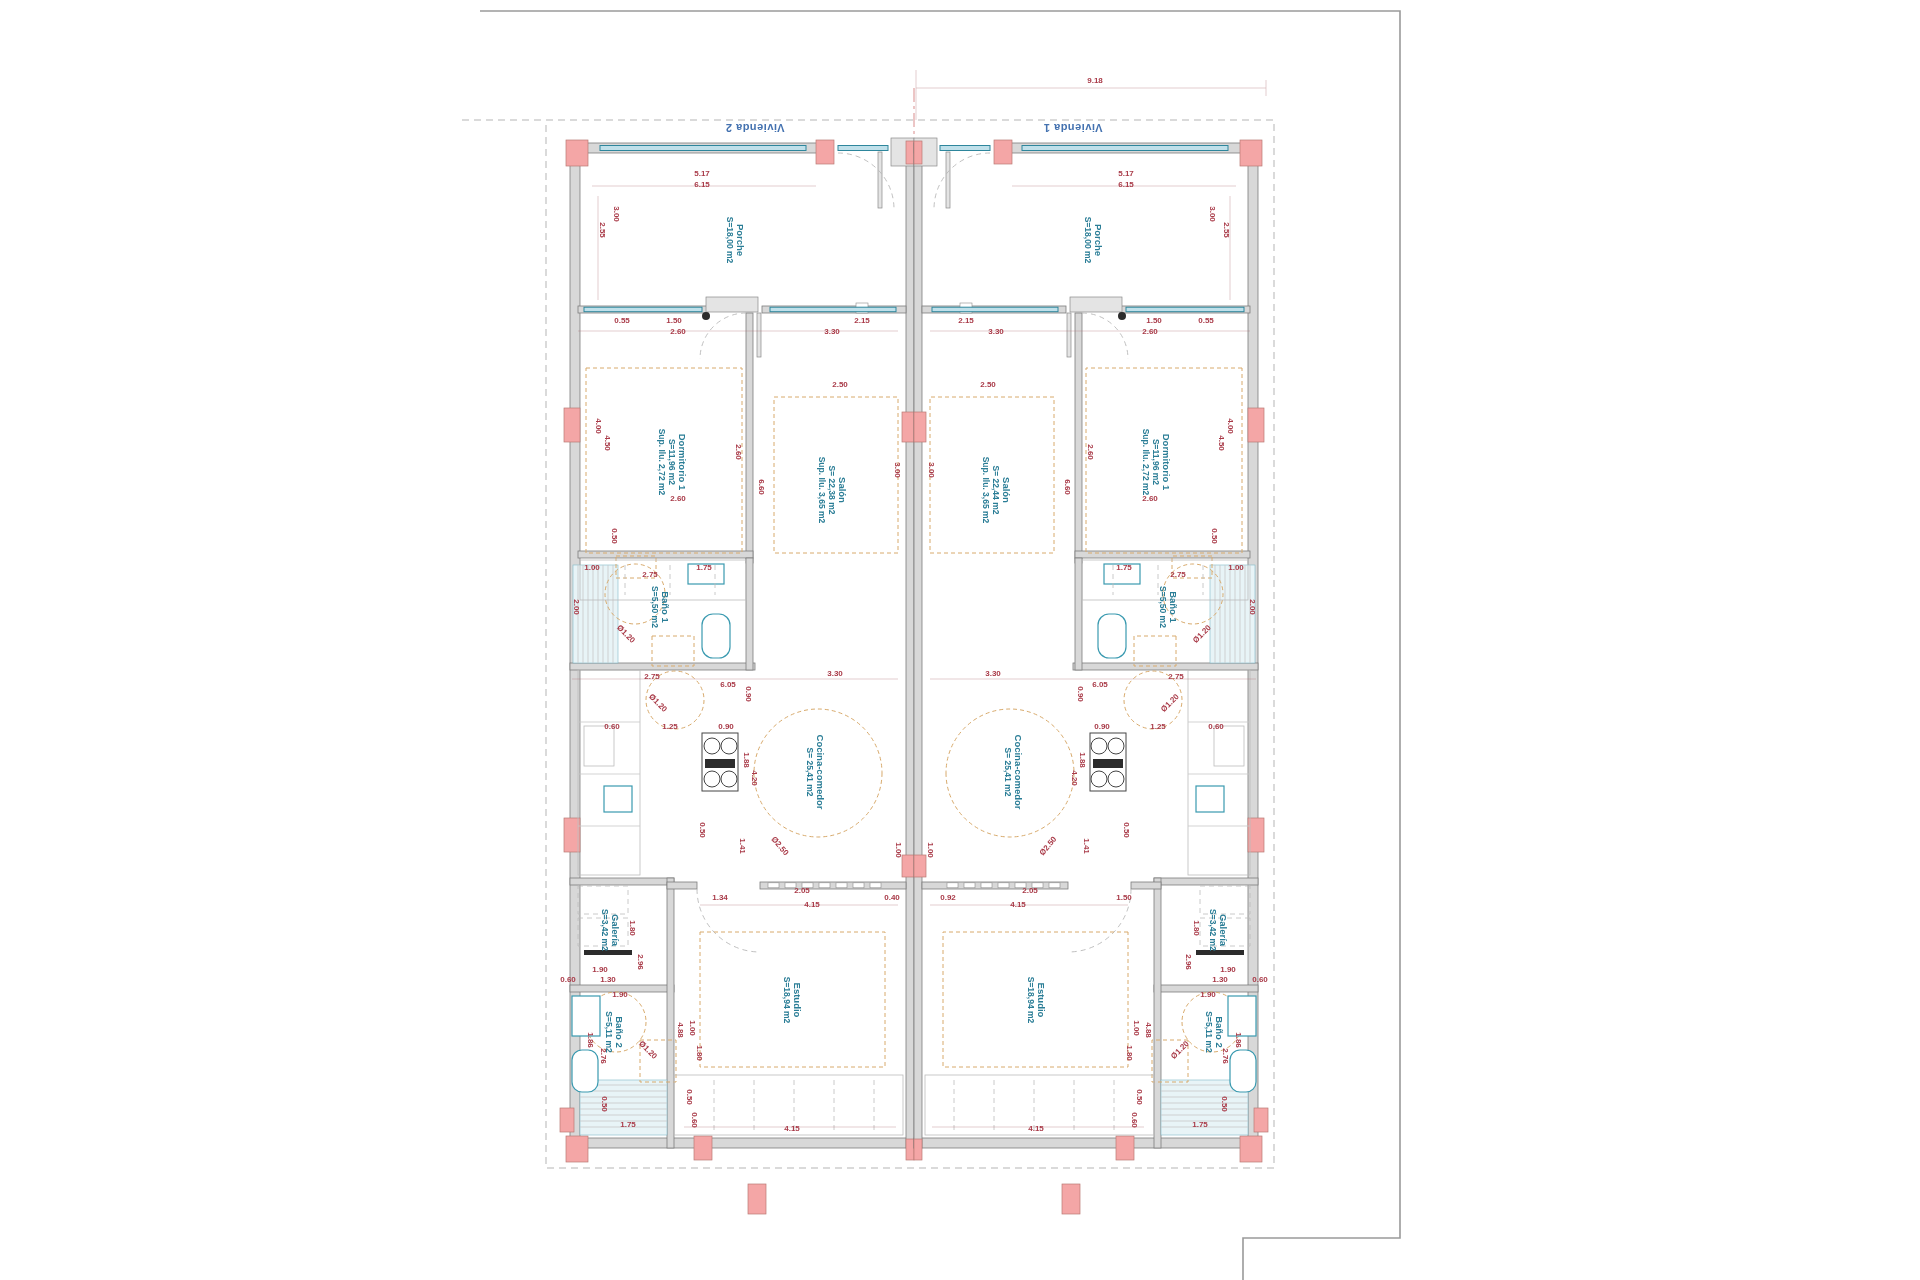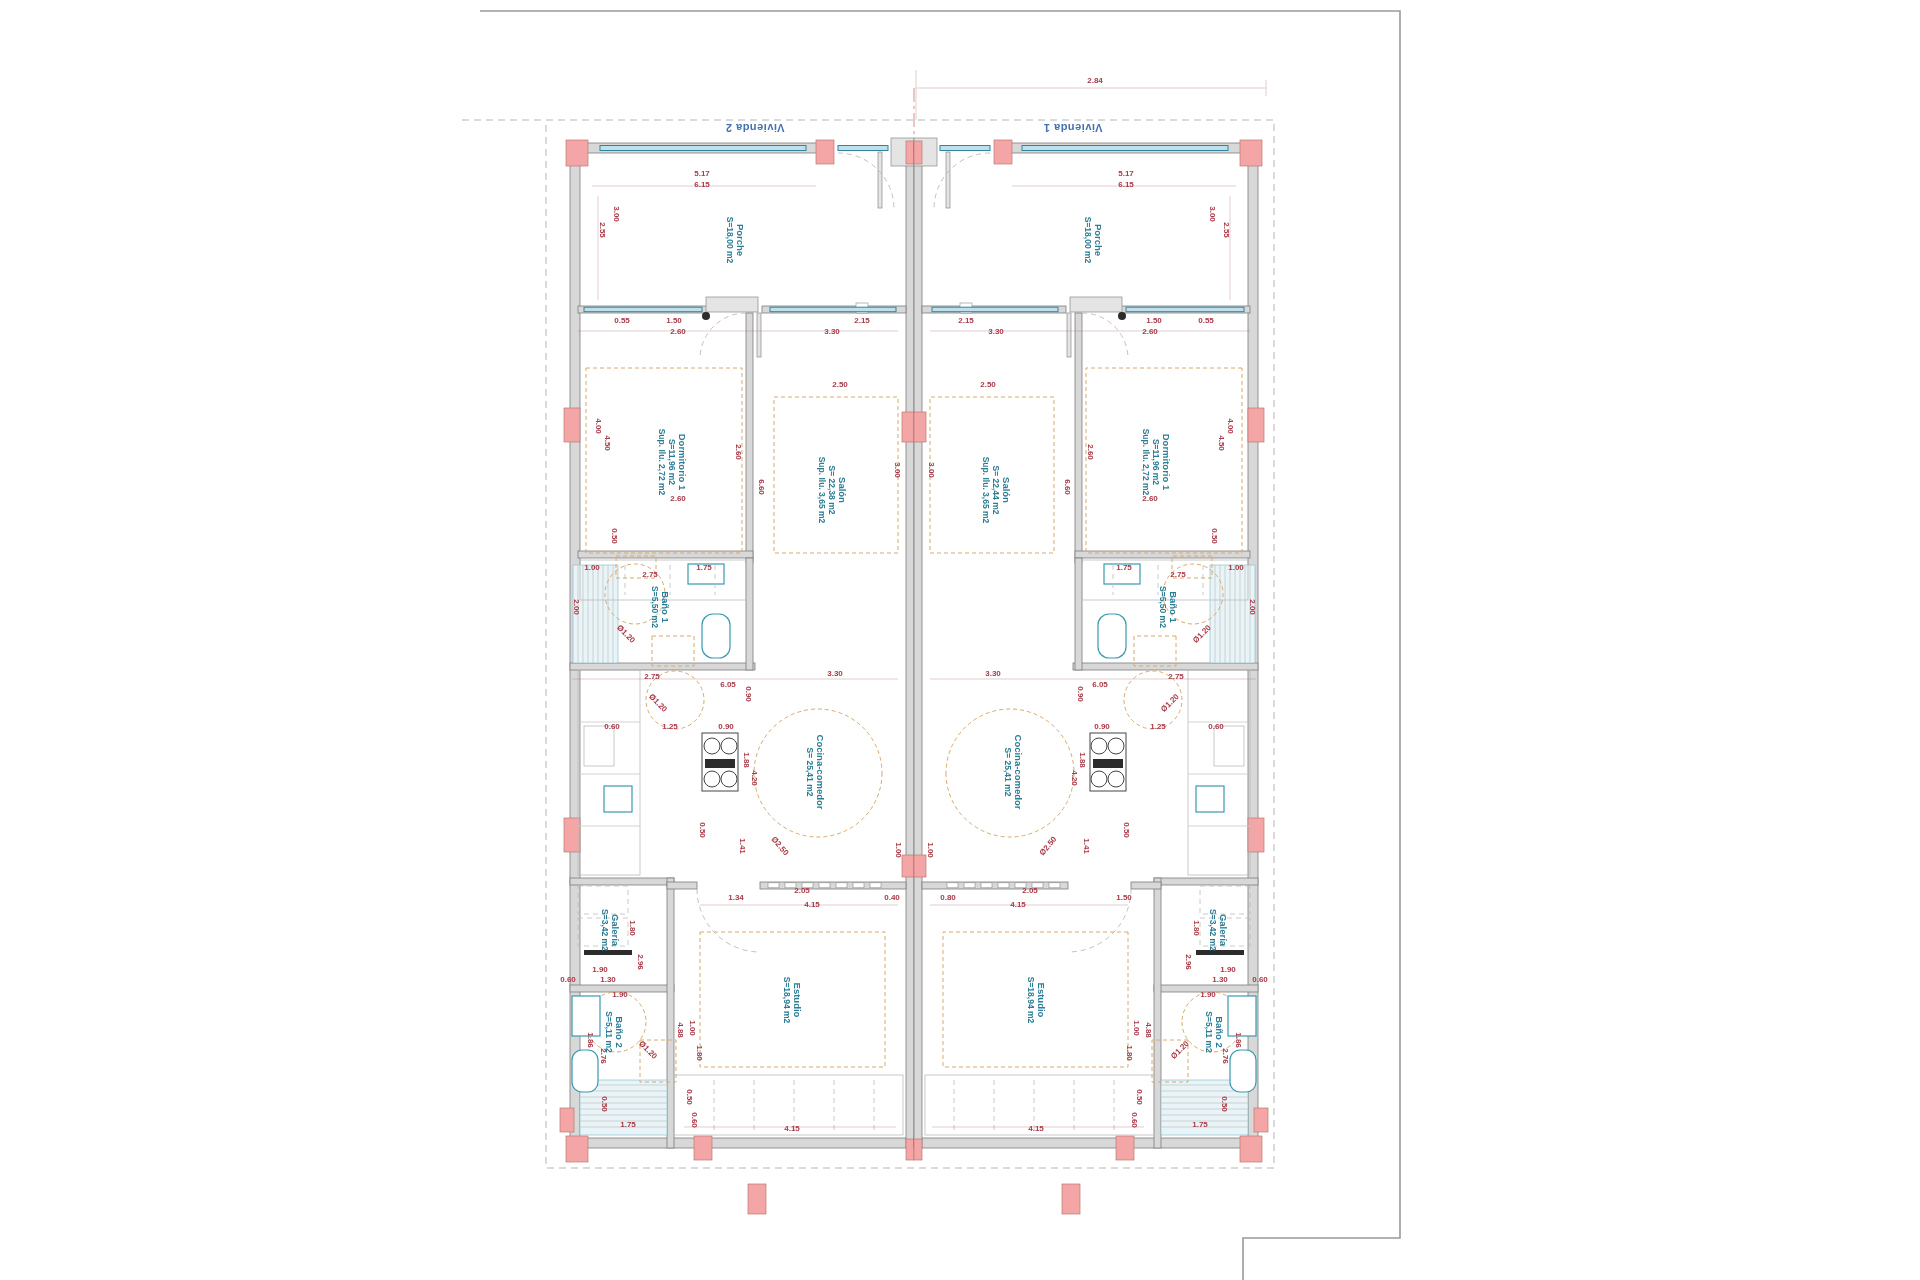--- a/index.html
+++ b/index.html
@@ -235,21 +235,21 @@
         <div class="sub">S=18,94 m2</div>
       </div>
       <div class="lbl room" style="left: 614px; top: 1032px; transform: translate(-50%, -50%) rotate(90deg);">
         <div class="main">Baño 2</div>
         <div class="sub">S=5,11 m2</div>
       </div>
       <div class="lbl room" style="left: 1214px; top: 1032px; transform: translate(-50%, -50%) rotate(90deg);">
         <div class="main">Baño 2</div>
         <div class="sub">S=5,11 m2</div>
       </div>
-      <span class="dim" style="left: 1095px; top: 80px; transform: translate(-50%, -50%) rotate(0deg);">2.84</span>
+      <span class="dim" style="left: 1095px; top: 80px; transform: translate(-50%, -50%) rotate(0deg);">9.18</span>
       <span class="dim" style="left: 702px; top: 173px; transform: translate(-50%, -50%) rotate(0deg);">5.17</span>
       <span class="dim" style="left: 1126px; top: 173px; transform: translate(-50%, -50%) rotate(0deg);">5.17</span>
       <span class="dim" style="left: 702px; top: 184px; transform: translate(-50%, -50%) rotate(0deg);">6.15</span>
       <span class="dim" style="left: 1126px; top: 184px; transform: translate(-50%, -50%) rotate(0deg);">6.15</span>
       <span class="dim" style="left: 616px; top: 214px; transform: translate(-50%, -50%) rotate(90deg);">3.00</span>
       <span class="dim" style="left: 1212px; top: 214px; transform: translate(-50%, -50%) rotate(90deg);">3.00</span>
       <span class="dim" style="left: 602px; top: 230px; transform: translate(-50%, -50%) rotate(90deg);">2.55</span>
       <span class="dim" style="left: 1226px; top: 230px; transform: translate(-50%, -50%) rotate(90deg);">2.55</span>
       <span class="dim" style="left: 622px; top: 320px; transform: translate(-50%, -50%) rotate(0deg);">0.55</span>
       <span class="dim" style="left: 1206px; top: 320px; transform: translate(-50%, -50%) rotate(0deg);">0.55</span>
@@ -308,25 +308,25 @@
       <span class="dim" style="left: 754px; top: 778px; transform: translate(-50%, -50%) rotate(90deg);">4.20</span>
       <span class="dim" style="left: 1074px; top: 778px; transform: translate(-50%, -50%) rotate(90deg);">4.20</span>
       <span class="dim" style="left: 702px; top: 830px; transform: translate(-50%, -50%) rotate(90deg);">0.50</span>
       <span class="dim" style="left: 1126px; top: 830px; transform: translate(-50%, -50%) rotate(90deg);">0.50</span>
       <span class="dim" style="left: 742px; top: 846px; transform: translate(-50%, -50%) rotate(90deg);">1.41</span>
       <span class="dim" style="left: 1086px; top: 846px; transform: translate(-50%, -50%) rotate(90deg);">1.41</span>
       <span class="dim" style="left: 780px; top: 846px; transform: translate(-50%, -50%) rotate(50deg);">Ø2.50</span>
       <span class="dim" style="left: 1048px; top: 846px; transform: translate(-50%, -50%) rotate(-50deg);">Ø2.50</span>
       <span class="dim" style="left: 898px; top: 850px; transform: translate(-50%, -50%) rotate(90deg);">1.00</span>
       <span class="dim" style="left: 930px; top: 850px; transform: translate(-50%, -50%) rotate(90deg);">1.00</span>
-      <span class="dim" style="left: 736px; top: 897px; transform: translate(-50%, -50%) rotate(0deg); text-align: center;">1.34</span>
+      <span class="dim" style="left: 720px; top: 897px; transform: translate(-50%, -50%) rotate(0deg); text-align: center;">1.34</span>
       <span class="dim" style="left: 802px; top: 890px; transform: translate(-50%, -50%) rotate(0deg);">2.05</span>
       <span class="dim" style="left: 892px; top: 897px; transform: translate(-50%, -50%) rotate(0deg);">0.40</span>
       <span class="dim" style="left: 812px; top: 904px; transform: translate(-50%, -50%) rotate(0deg);">4.15</span>
-      <span class="dim" style="left: 948px; top: 897px; transform: translate(-50%, -50%) rotate(0deg);">0.80</span>
+      <span class="dim" style="left: 948px; top: 897px; transform: translate(-50%, -50%) rotate(0deg);">0.92</span>
       <span class="dim" style="left: 1030px; top: 890px; transform: translate(-50%, -50%) rotate(0deg);">2.05</span>
       <span class="dim" style="left: 1124px; top: 897px; transform: translate(-50%, -50%) rotate(0deg);">1.50</span>
       <span class="dim" style="left: 1018px; top: 904px; transform: translate(-50%, -50%) rotate(0deg);">4.15</span>
       <span class="dim" style="left: 600px; top: 969px; transform: translate(-50%, -50%) rotate(0deg);">1.90</span>
       <span class="dim" style="left: 1228px; top: 969px; transform: translate(-50%, -50%) rotate(0deg);">1.90</span>
       <span class="dim" style="left: 608px; top: 979px; transform: translate(-50%, -50%) rotate(0deg);">1.30</span>
       <span class="dim" style="left: 1220px; top: 979px; transform: translate(-50%, -50%) rotate(0deg);">1.30</span>
       <span class="dim" style="left: 568px; top: 979px; transform: translate(-50%, -50%) rotate(0deg);">0.60</span>
       <span class="dim" style="left: 1260px; top: 979px; transform: translate(-50%, -50%) rotate(0deg);">0.60</span>
       <span class="dim" style="left: 632px; top: 928px; transform: translate(-50%, -50%) rotate(90deg);">1.80</span>

